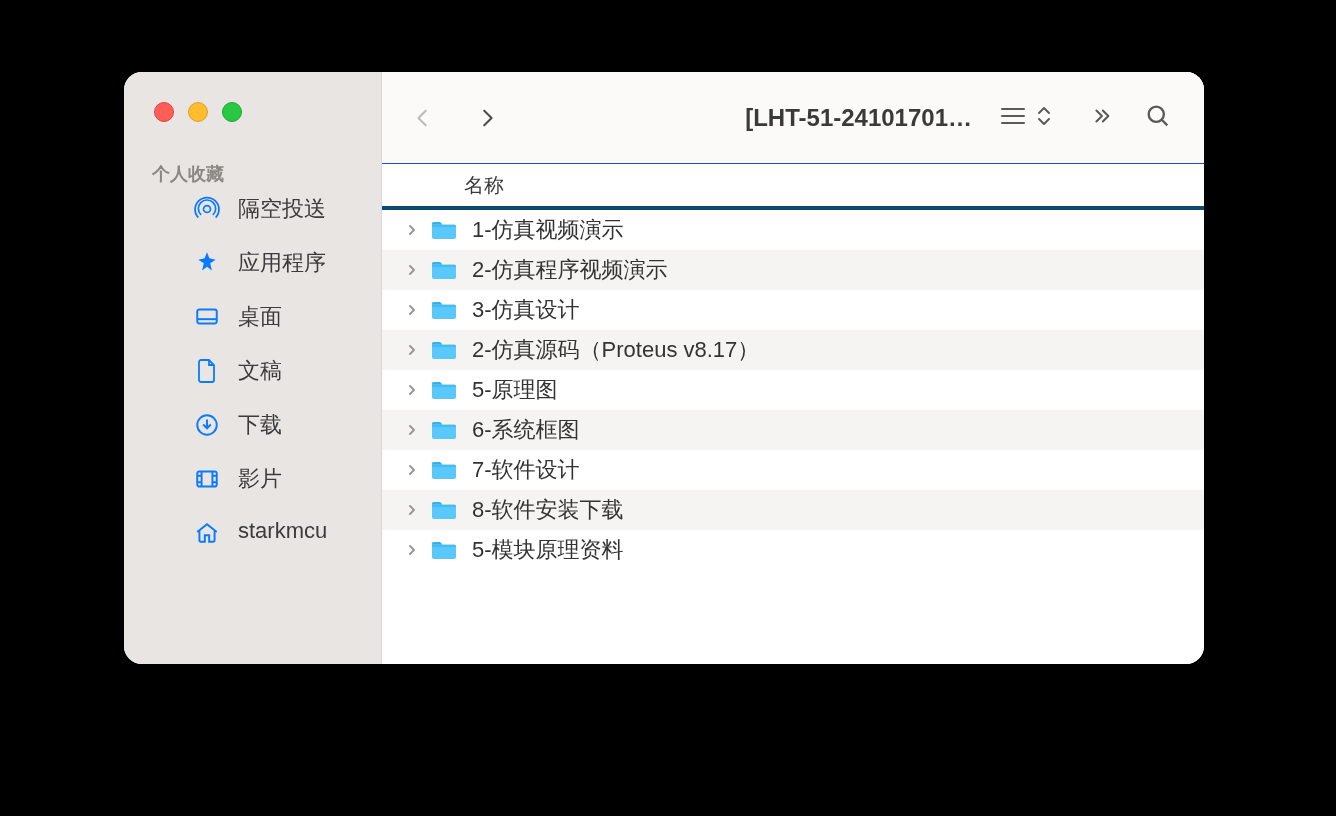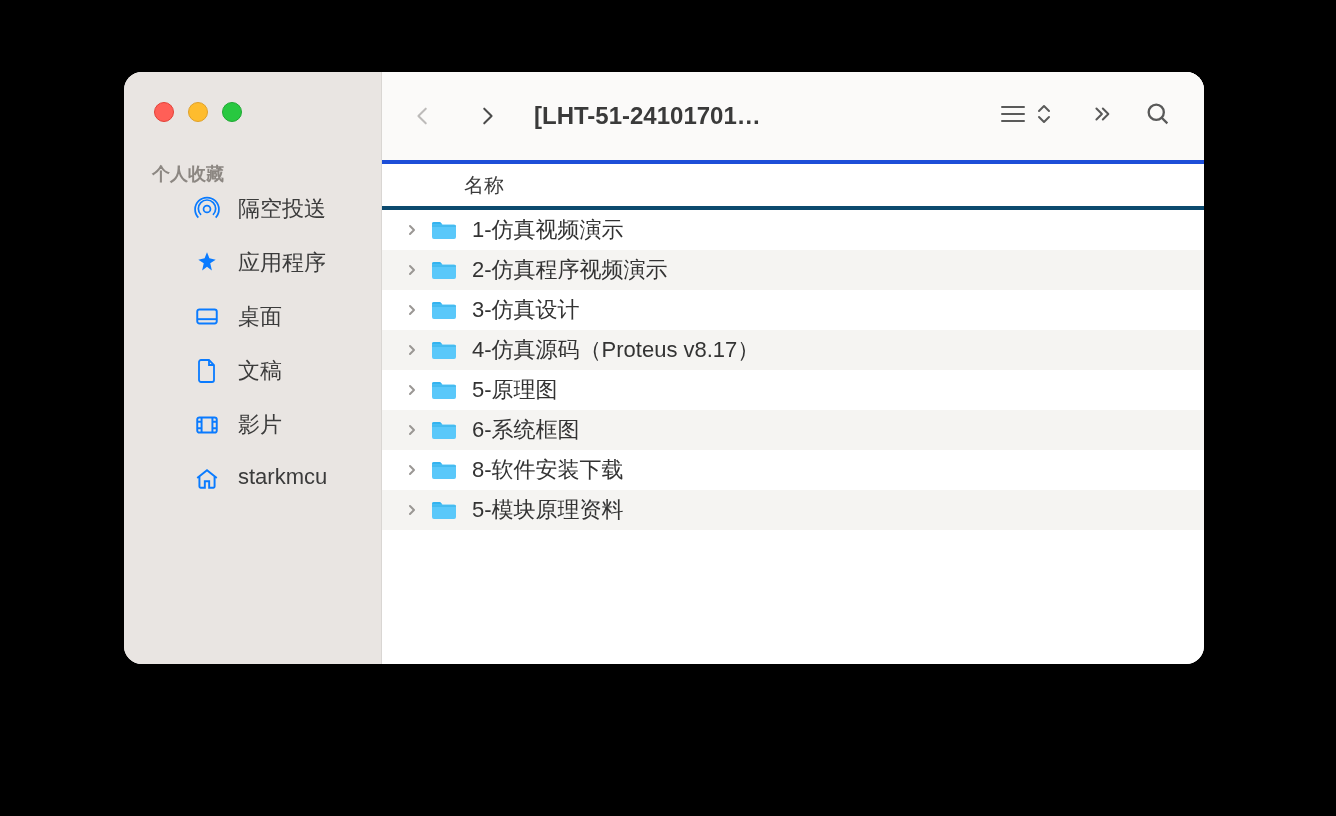--- a/index.html
+++ b/index.html
@@ -63,21 +63,22 @@
     flex-direction: column;
     background: #fff;
   }
   .toolbar {
     height: 92px;
     display: flex;
     align-items: center;
     padding: 0 22px 0 14px;
     gap: 10px;
     background: #fbfaf9;
-    border-bottom: 4px solid #1d4ed8;
+    border-bottom: 1px solid #1d4ed8;
+    text-align: right;
   }
   .nav-btn {
     width: 54px; height: 50px;
     display: flex; align-items: center; justify-content: center;
     color: #4a4a4a;
   }
   .nav-btn.disabled { color: #bdbbba; }
   .title {
     flex: 1;
     font-size: 24px;
@@ -176,20 +177,30 @@
         <svg width="24" height="28" viewBox="0 0 24 28" fill="none" stroke="currentColor" stroke-width="1.8">
           <path d="M6 3h8l5 5v15a2 2 0 0 1-2 2H6a2 2 0 0 1-2-2V5a2 2 0 0 1 2-2z"></path>
             <path d="M14 3v5h5"></path>
         </svg>
       </span>
       <span>文稿</span>
     </div>
     <div class="sidebar-item">
       <span class="icon">
         <svg width="26" height="26" viewBox="0 0 24 24" fill="none" stroke="currentColor" stroke-width="1.8">
+          <circle cx="12" cy="12" r="9"></circle>
+            <path d="M12 7v7"></path>
+            <path d="M8.5 11.5L12 15l3.5-3.5"></path>
+        </svg>
+      </span>
+      <span>下载</span>
+    </div>
+    <div class="sidebar-item">
+      <span class="icon">
+        <svg width="26" height="26" viewBox="0 0 24 24" fill="none" stroke="currentColor" stroke-width="1.8">
           <rect x="3" y="5" width="18" height="14" rx="2"></rect>
             <path d="M7 5v14M17 5v14M3 9h4M3 15h4M17 9h4M17 15h4"></path>
         </svg>
       </span>
       <span>影片</span>
     </div>
     <div class="sidebar-item">
       <span class="icon">
         <svg width="26" height="26" viewBox="0 0 24 24" fill="none" stroke="currentColor" stroke-width="1.8">
           <path d="M3 11l9-7 9 7"></path>
@@ -299,21 +310,21 @@
               <polyline points="3 3 7 7 3 11"></polyline>
             </svg>
           </span>
     <span class="folder">
             <svg width="28" height="22" viewBox="0 0 28 22">
   <path d="M2 5a2 2 0 0 1 2-2h6l2.4 2.6H24a2 2 0 0 1 2 2V18a2 2 0 0 1-2 2H4a2 2 0 0 1-2-2V5z" fill="#5ac8fa"></path>
   <path d="M2 7h24" stroke="#2aa8e0" stroke-width="0.8"></path>
   <path d="M2 5a2 2 0 0 1 2-2h6l2.4 2.6H2z" fill="#34b3ef"></path>
 </svg>
           </span>
-    <span class="row-label">4-仿真源码（Proteus v8.17）</span>
+    <span class="row-label">2-仿真源码（Proteus v8.17）</span>
         </div>
         <div class="row">
     <span class="disclosure">
             <svg width="10" height="14" viewBox="0 0 10 14" fill="none" stroke="currentColor" stroke-width="2" stroke-linecap="round" stroke-linejoin="round">
               <polyline points="3 3 7 7 3 11"></polyline>
             </svg>
           </span>
     <span class="folder">
             <svg width="28" height="22" viewBox="0 0 28 22">
   <path d="M2 5a2 2 0 0 1 2-2h6l2.4 2.6H24a2 2 0 0 1 2 2V18a2 2 0 0 1-2 2H4a2 2 0 0 1-2-2V5z" fill="#5ac8fa"></path>
@@ -330,20 +341,35 @@
             </svg>
           </span>
     <span class="folder">
             <svg width="28" height="22" viewBox="0 0 28 22">
   <path d="M2 5a2 2 0 0 1 2-2h6l2.4 2.6H24a2 2 0 0 1 2 2V18a2 2 0 0 1-2 2H4a2 2 0 0 1-2-2V5z" fill="#5ac8fa"></path>
   <path d="M2 7h24" stroke="#2aa8e0" stroke-width="0.8"></path>
   <path d="M2 5a2 2 0 0 1 2-2h6l2.4 2.6H2z" fill="#34b3ef"></path>
 </svg>
           </span>
     <span class="row-label">6-系统框图</span>
+        </div>
+        <div class="row">
+    <span class="disclosure">
+            <svg width="10" height="14" viewBox="0 0 10 14" fill="none" stroke="currentColor" stroke-width="2" stroke-linecap="round" stroke-linejoin="round">
+              <polyline points="3 3 7 7 3 11"></polyline>
+            </svg>
+          </span>
+    <span class="folder">
+            <svg width="28" height="22" viewBox="0 0 28 22">
+  <path d="M2 5a2 2 0 0 1 2-2h6l2.4 2.6H24a2 2 0 0 1 2 2V18a2 2 0 0 1-2 2H4a2 2 0 0 1-2-2V5z" fill="#5ac8fa"></path>
+  <path d="M2 7h24" stroke="#2aa8e0" stroke-width="0.8"></path>
+  <path d="M2 5a2 2 0 0 1 2-2h6l2.4 2.6H2z" fill="#34b3ef"></path>
+</svg>
+          </span>
+    <span class="row-label">7-软件设计</span>
         </div>
         <div class="row">
     <span class="disclosure">
             <svg width="10" height="14" viewBox="0 0 10 14" fill="none" stroke="currentColor" stroke-width="2" stroke-linecap="round" stroke-linejoin="round">
               <polyline points="3 3 7 7 3 11"></polyline>
             </svg>
           </span>
     <span class="folder">
             <svg width="28" height="22" viewBox="0 0 28 22">
   <path d="M2 5a2 2 0 0 1 2-2h6l2.4 2.6H24a2 2 0 0 1 2 2V18a2 2 0 0 1-2 2H4a2 2 0 0 1-2-2V5z" fill="#5ac8fa"></path>

